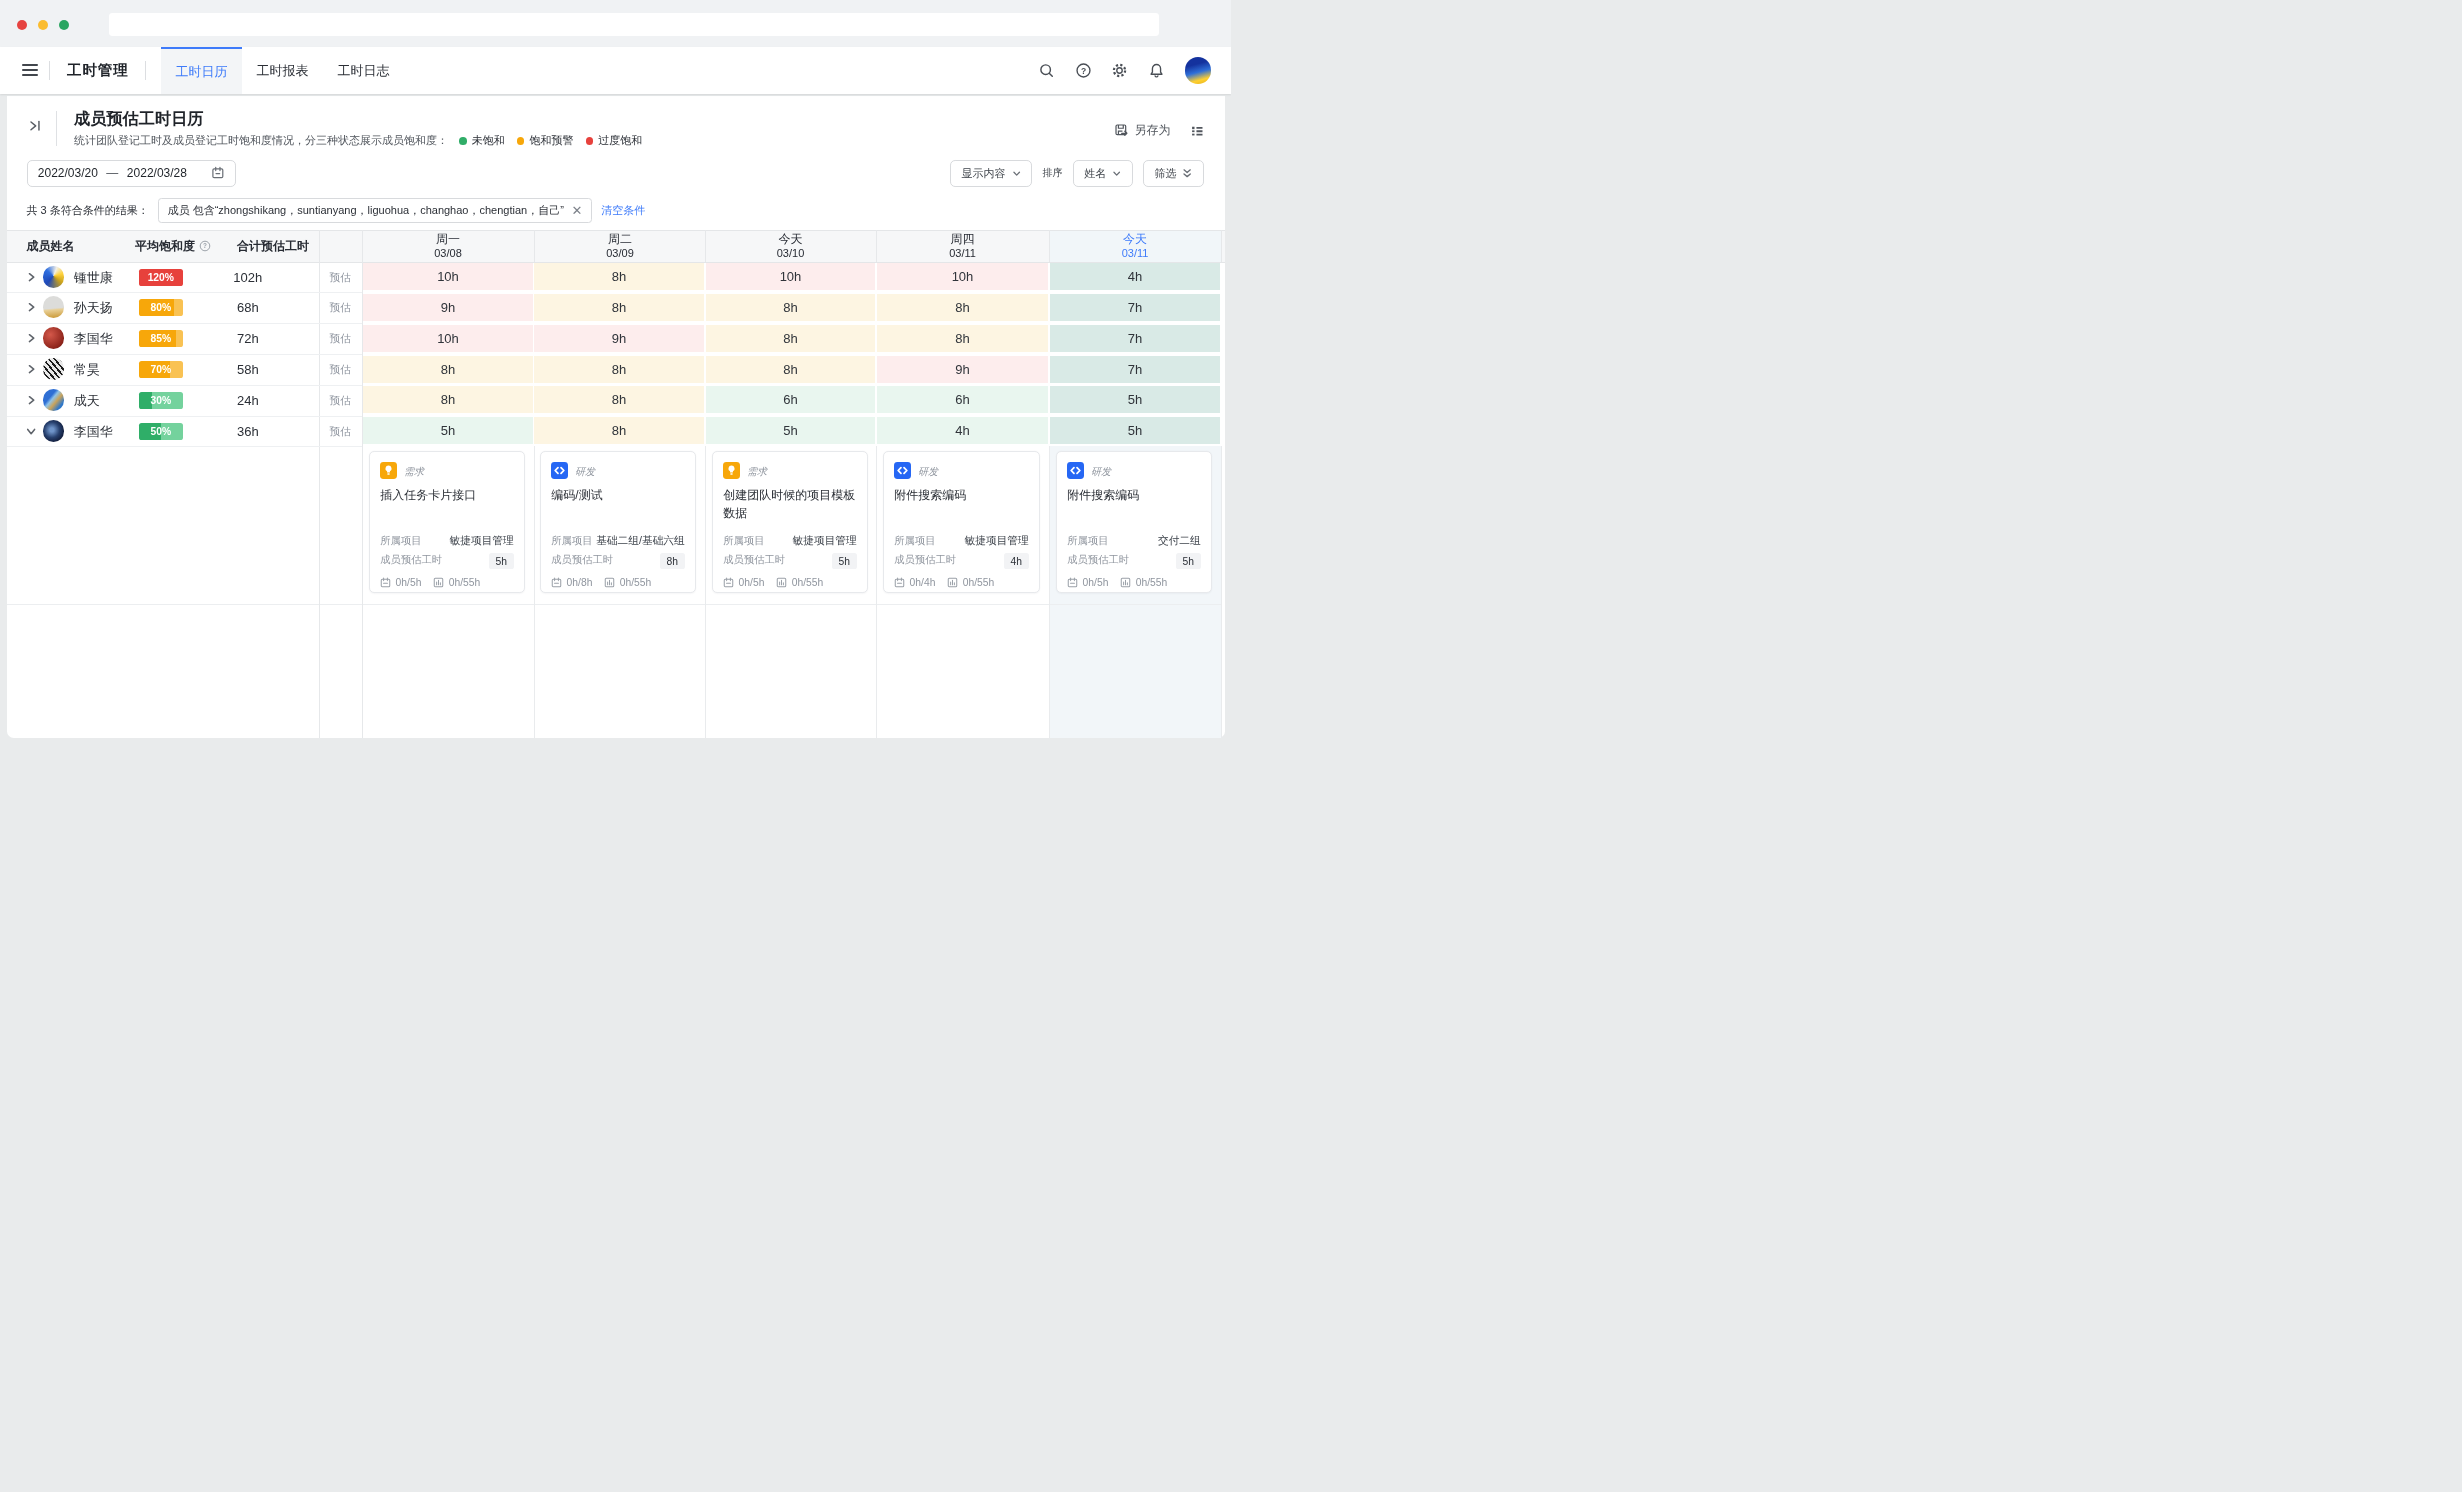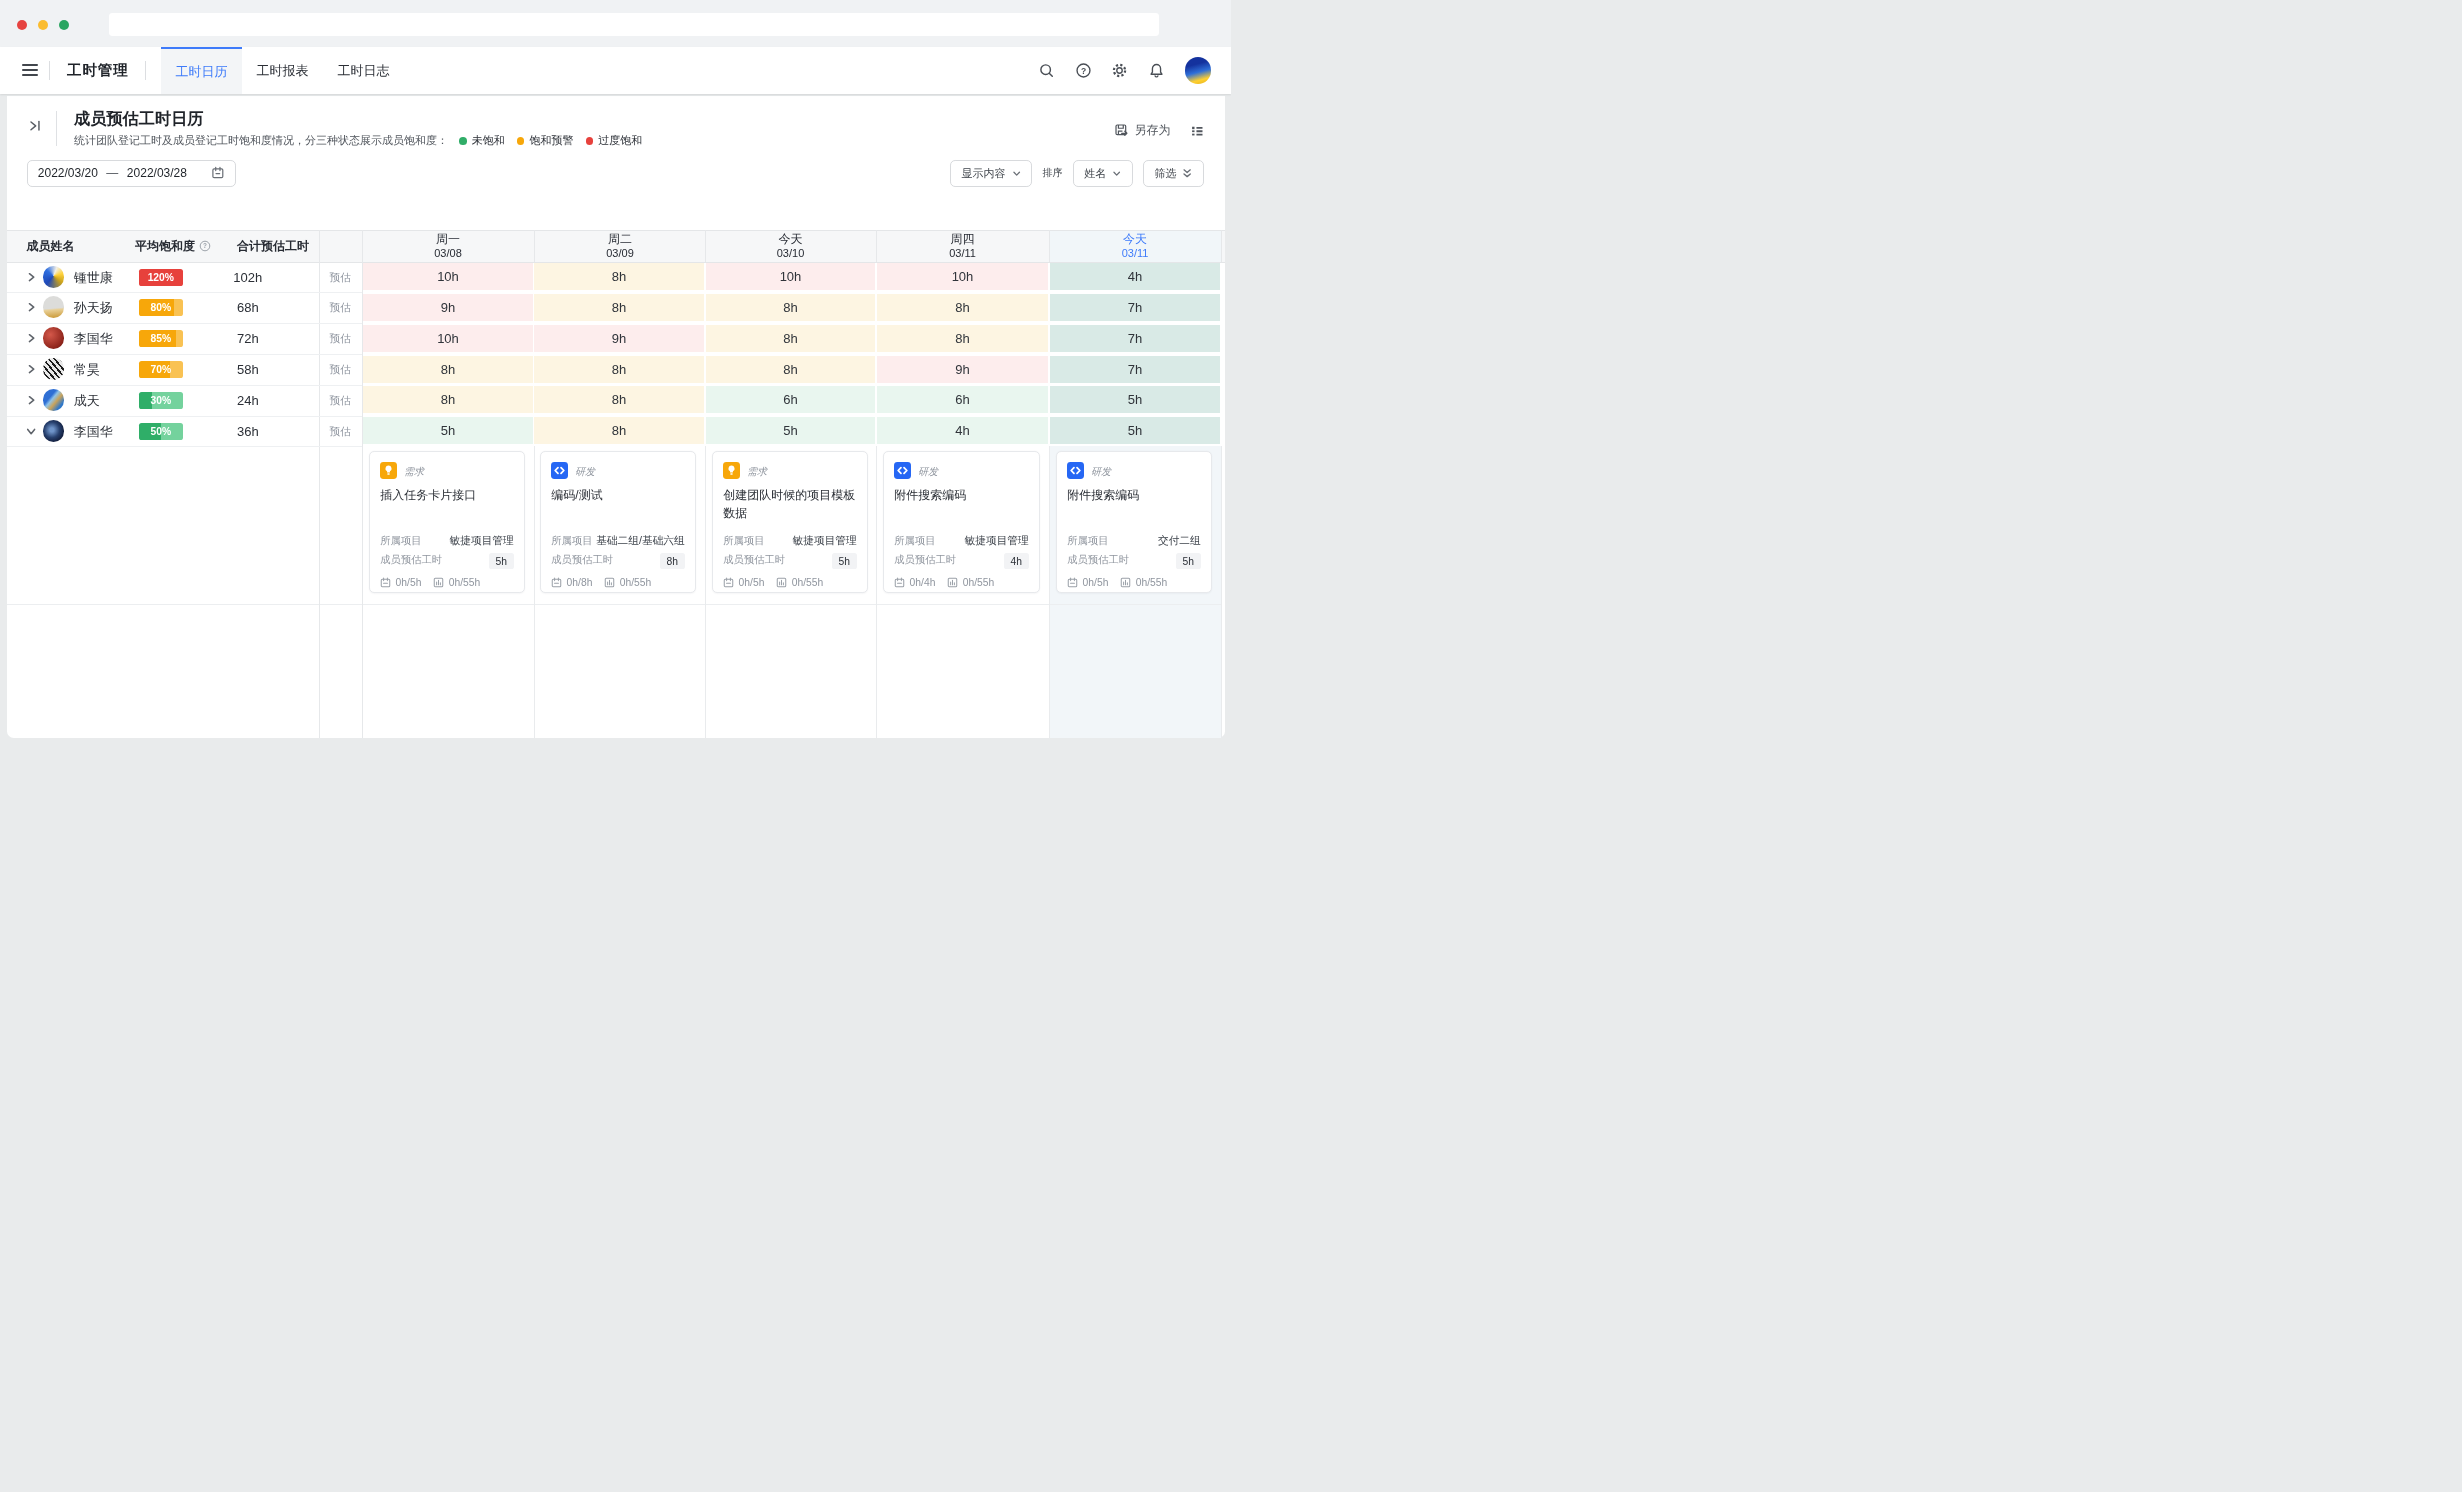--- a/index.html
+++ b/index.html
@@ -218,20 +218,28 @@
     </div>
     <div class="ctl-btn">
       <span>筛选</span>
       <svg width="10.3" height="11" viewBox="0 0 12 13">
           <polyline points="2.3,2.2 6,5.4 9.7,2.2" fill="none" stroke="#6a6f76" stroke-width="1.6" stroke-linecap="round" stroke-linejoin="round"></polyline>
           <polyline points="2.3,7 6,10.2 9.7,7" fill="none" stroke="#6a6f76" stroke-width="1.6" stroke-linecap="round" stroke-linejoin="round"></polyline>
         </svg>
     </div>
   </div>
 
+  <div class="filter-row">
+    <span class="filter-result">共 3 条符合条件的结果：</span>
+    <span class="chip">
+      <span>成员 包含“zhongshikang，suntianyang，liguohua，changhao，chengtian，自己”</span>
+      <span class="x">✕</span>
+    </span>
+    <span class="clear-link">清空条件</span>
+  </div>
 
   <div id="tbl">
     <div class="thead-bg"></div>
     <div class="thead-today"></div>
     <div class="today-overlay"></div>
     <div class="th-label" style="left:26.5px;">成员姓名</div>
     <div class="th-label" style="left:135px;">
       <span>平均饱和度</span>
       <svg width="12" height="12" viewBox="0 0 16 16" style="font-size:14px">
           <circle cx="8" cy="8" r="6.4" fill="none" stroke="#9aa0a8" stroke-width="1.3"></circle>

